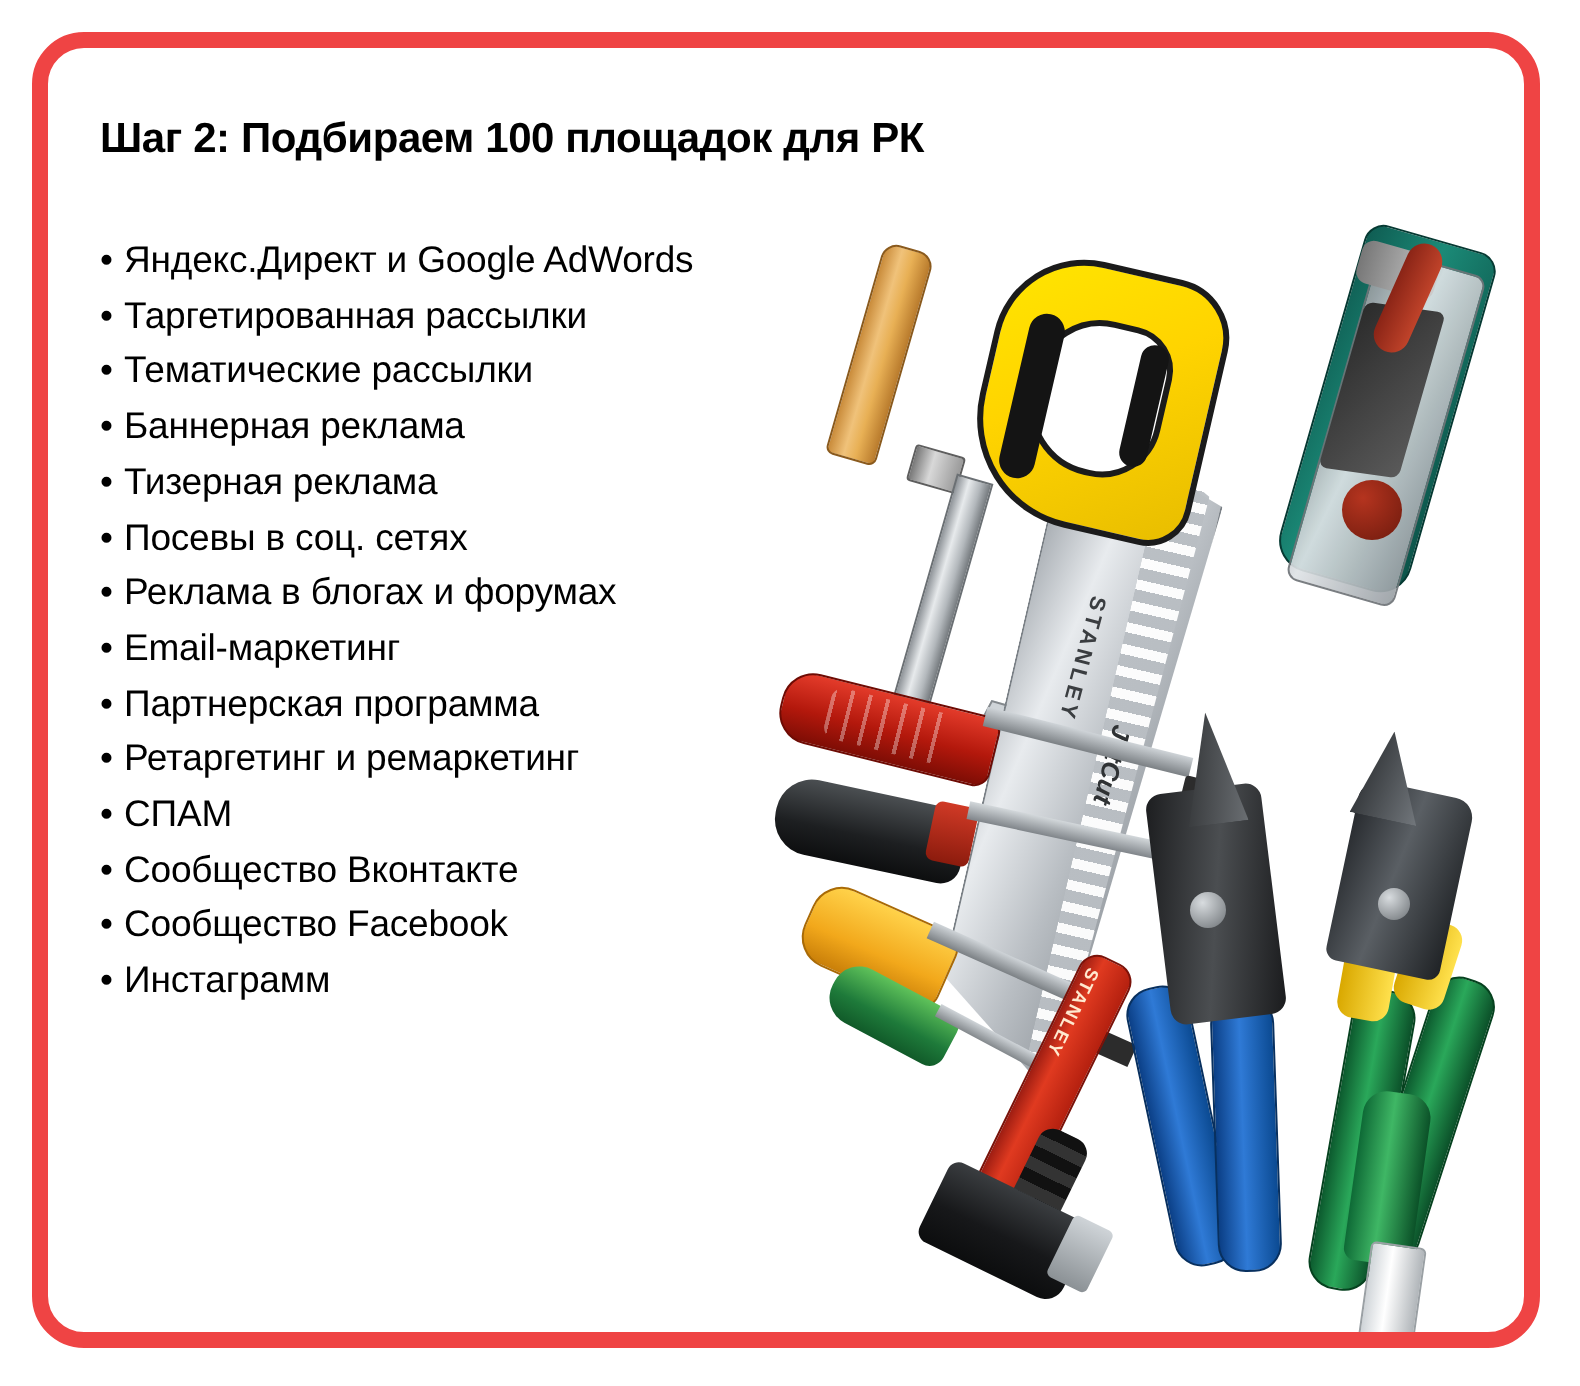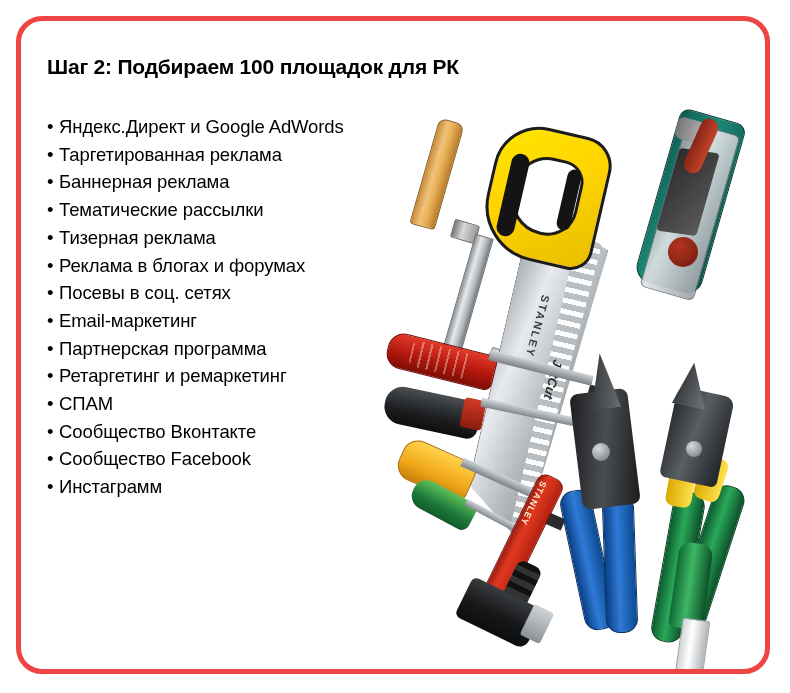--- a/index.html
+++ b/index.html
@@ -13,21 +13,21 @@
     font-family: "Liberation Sans", sans-serif;
     overflow: hidden;
   }
   .slide {
     position: absolute;
     left: 16px;
     top: 16px;
     width: 754px;
     height: 658px;
     background: #ffffff;
-    border: 5px solid #ef4444;
+    border: 8px solid #ef4444;
     border-radius: 26px;
     box-sizing: border-box;
   }
   .slide-inner {
     position: absolute;
     inset: 0;
     overflow: hidden;
     border-radius: 21px;
   }
   .title {
@@ -513,26 +513,26 @@
 </head>
 <body>
 
 <div class="slide">
   <div class="slide-inner">
 
     <div class="title">Шаг 2: Подбираем 100 площадок  для РК</div>
 
     <ul class="bullet-list">
       <li class="bullet-item"><span class="bullet-dot">•</span><span>Яндекс.Директ и Google AdWords</span></li>
-      <li class="bullet-item"><span class="bullet-dot">•</span><span>Таргетированная реклама</span></li>
+      <li class="bullet-item"><span class="bullet-dot">•</span><span>Таргетированная рассылки</span></li>
+      <li class="bullet-item"><span class="bullet-dot">•</span><span>Тематические рассылки</span></li>
       <li class="bullet-item"><span class="bullet-dot">•</span><span>Баннерная реклама</span></li>
-      <li class="bullet-item"><span class="bullet-dot">•</span><span>Тематические рассылки</span></li>
       <li class="bullet-item"><span class="bullet-dot">•</span><span>Тизерная реклама</span></li>
+      <li class="bullet-item"><span class="bullet-dot">•</span><span>Посевы в соц. сетях</span></li>
       <li class="bullet-item"><span class="bullet-dot">•</span><span>Реклама в блогах и форумах</span></li>
-      <li class="bullet-item"><span class="bullet-dot">•</span><span>Посевы в соц. сетях</span></li>
       <li class="bullet-item"><span class="bullet-dot">•</span><span>Email-маркетинг</span></li>
       <li class="bullet-item"><span class="bullet-dot">•</span><span>Партнерская программа</span></li>
       <li class="bullet-item"><span class="bullet-dot">•</span><span>Ретаргетинг и ремаркетинг</span></li>
       <li class="bullet-item"><span class="bullet-dot">•</span><span>СПАМ</span></li>
       <li class="bullet-item"><span class="bullet-dot">•</span><span>Сообщество Вконтакте</span></li>
       <li class="bullet-item"><span class="bullet-dot">•</span><span>Сообщество Facebook</span></li>
       <li class="bullet-item"><span class="bullet-dot">•</span><span>Инстаграмм</span></li>
     </ul>
 
     <div class="art">

